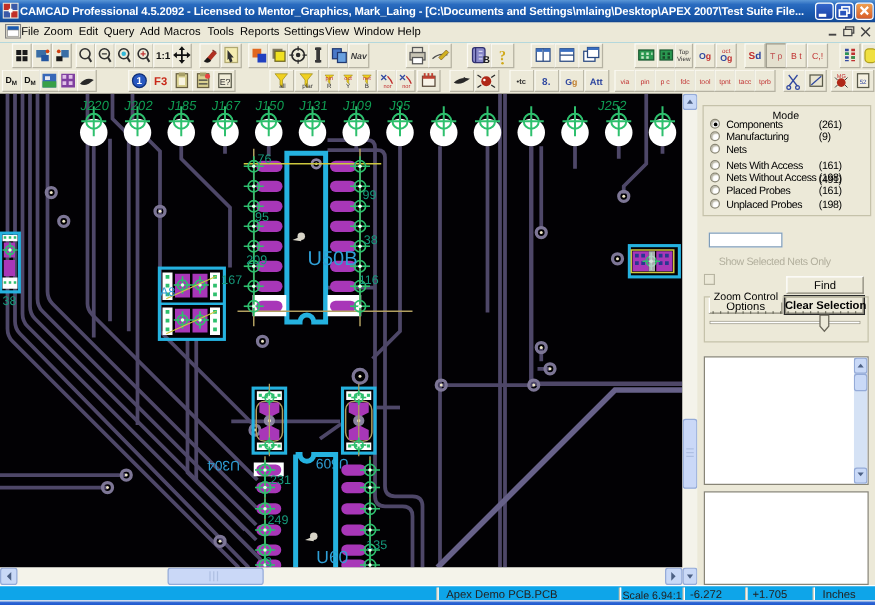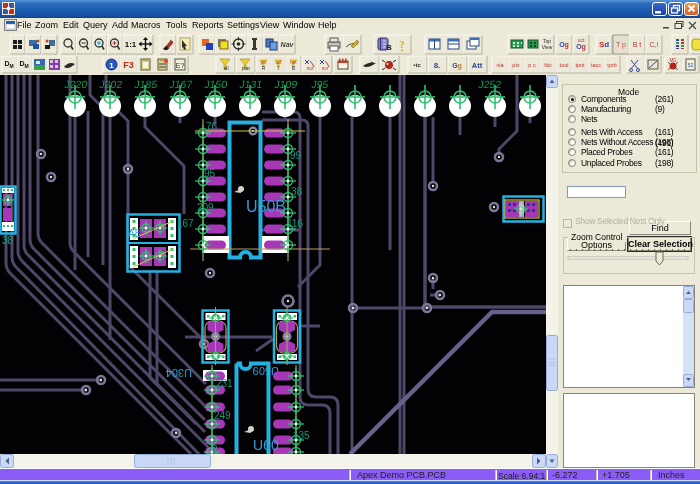--- a/index.html
+++ b/index.html
@@ -25,36 +25,37 @@
 
 #panel{left:558px;top:75px;width:142px;height:393px;background:#ece9d8;font-size:8.5px;color:#000;}
 .gbox{position:absolute;border:1px solid #c5c2aa;border-radius:0px;}
 .glab{position:absolute;background:#ece9d8;padding:0 3px;}
 .radio{position:absolute;width:8px;height:8px;border-radius:50%;background:#fff;border:1px solid #8a8775;box-sizing:border-box;box-shadow:inset 1px 1px 1px #b9b6a5;}
 .rdot{position:absolute;width:3px;height:3px;border-radius:50%;background:#000;left:1.5px;top:1.5px;}
 .rlab{position:absolute;white-space:nowrap;letter-spacing:-0.3px;}
 .btn{position:absolute;background:#ece9d8;border-top:1px solid #fff;border-left:1px solid #fff;border-right:1px solid #888577;border-bottom:1px solid #888577;box-sizing:border-box;text-align:center;font-size:9px;color:#000;white-space:nowrap;margin-top:36px;}
 .field{position:absolute;background:#fff;border:1px solid #7f9db9;box-sizing:border-box;}
 
-#status{left:0;top:468px;width:700px;height:12px;background:#8b5cf6;font-size:9px;color:#222;border-top:1px solid #fff;}
+#status{left:0;top:468px;width:700px;height:12px;background:#0ea5e9;font-size:9px;color:#222;border-top:1px solid #fff;}
 .sep{position:absolute;top:1px;width:1px;height:10px;background:#c8c5b2;border-right:1px solid #fff;}
 #taskbar{left:0;top:480px;width:700px;height:4px;background:linear-gradient(180deg,#6f97e0,#2b63d6 40%,#2059cc);border-top:1px solid #cdd9f0;box-sizing:border-box;}
 </style>
 </head>
 <body>
 <div id="app">
   <div class="abs" id="titlebar">
     <svg class="abs" style="left:2px;top:2px" width="13" height="13">
         <rect x="0" y="0" width="13" height="13" fill="#f0ede0"></rect>
         <rect x="1" y="1" width="5" height="5" fill="#c03028"></rect>
         <rect x="7" y="1" width="5" height="5" fill="#3a5aa8"></rect>
         <rect x="1" y="7" width="5" height="5" fill="#3a5aa8"></rect>
         <rect x="7" y="7" width="5" height="5" fill="#c03028"></rect>
         <rect x="5" y="5" width="3" height="3" fill="#fff"></rect>
       </svg>
+    <span id="titletext">CAMCAD Professional 4.5.2092 - Licensed to Mentor_Graphics, Mark_Laing - [C:\Documents and Settings\mlaing\Desktop\APEX 2007\Test Suite File...</span>
     <div class="tbtn" style="left:652px;background:linear-gradient(180deg,#3668cc,#1b41a6);"><svg width="13" height="12">
           <rect x="2" y="8" width="6" height="2.5" fill="#fff"></rect>
         </svg></div>
     <div class="tbtn" style="left:668px;background:linear-gradient(180deg,#3668cc,#1b41a6);"><svg width="13" height="12">
           <rect x="4.5" y="2.5" width="6" height="5" fill="none" stroke="#fff" stroke-width="1.3"></rect>
           <rect x="2.5" y="5" width="6" height="5" fill="#2a55bd" stroke="#fff" stroke-width="1.3"></rect>
         </svg></div>
     <div class="tbtn" style="left:684px;background:linear-gradient(180deg,#f0a050,#d85c28);"><svg width="13" height="12">
           <path d="M3.5,2.5 L9.5,8.5 M9.5,2.5 L3.5,8.5" stroke="#fff" stroke-width="1.8"></path>
         </svg></div>
@@ -1109,21 +1110,21 @@
     <span class="rlab" style="left:23px;top:83px;">Unplaced Probes</span>
       <span class="rlab" style="left:97px;top:83px;">(198)</span>
 
     <div class="field" style="left:9px;top:111px;width:59px;height:12px;"></div>
     <div class="btn" style="left:71px;top:110px;width:62px;height:14px;line-height:13px;">Find</div>
     <div class="btn" style="left:9px;top:127px;width:59px;height:13px;line-height:12px;">Options</div>
     <div class="btn" style="left:69px;top:125px;width:65px;height:16px;line-height:14px;border:1px solid #2a2a2a;box-shadow:inset 0 0 0 1px #888577;font-weight:bold;">Clear Selection</div>
     <svg class="abs" style="left:5px;top:144px" width="9" height="9">
         <rect x="0.5" y="0.5" width="8" height="8" fill="#ece9d8" stroke="#b8b5a2"></rect>
       </svg>
-    <span class="rlab" style="left:17px;top:129px;color:#b2af9d;margin-top:12px;">Show Selected Nets Only</span>
+    <span class="rlab" style="left:17px;top:129px;color:#b2af9d;">Show Selected Nets Only</span>
 
     <div class="gbox" style="left:5px;top:162px;width:130px;height:35px;"></div>
     <div class="glab" style="left:10px;top:157px;">Zoom Control</div>
     <svg class="abs" style="left:8px;top:172px" width="124" height="22">
       <g fill="#6a6a5a">
         <rect x="4" y="2" width="1" height="2"></rect>
           <rect x="10" y="2" width="1" height="2"></rect>
           <rect x="16" y="2" width="1" height="2"></rect>
           <rect x="22" y="2" width="1" height="2"></rect>
           <rect x="28" y="2" width="1" height="2"></rect>

